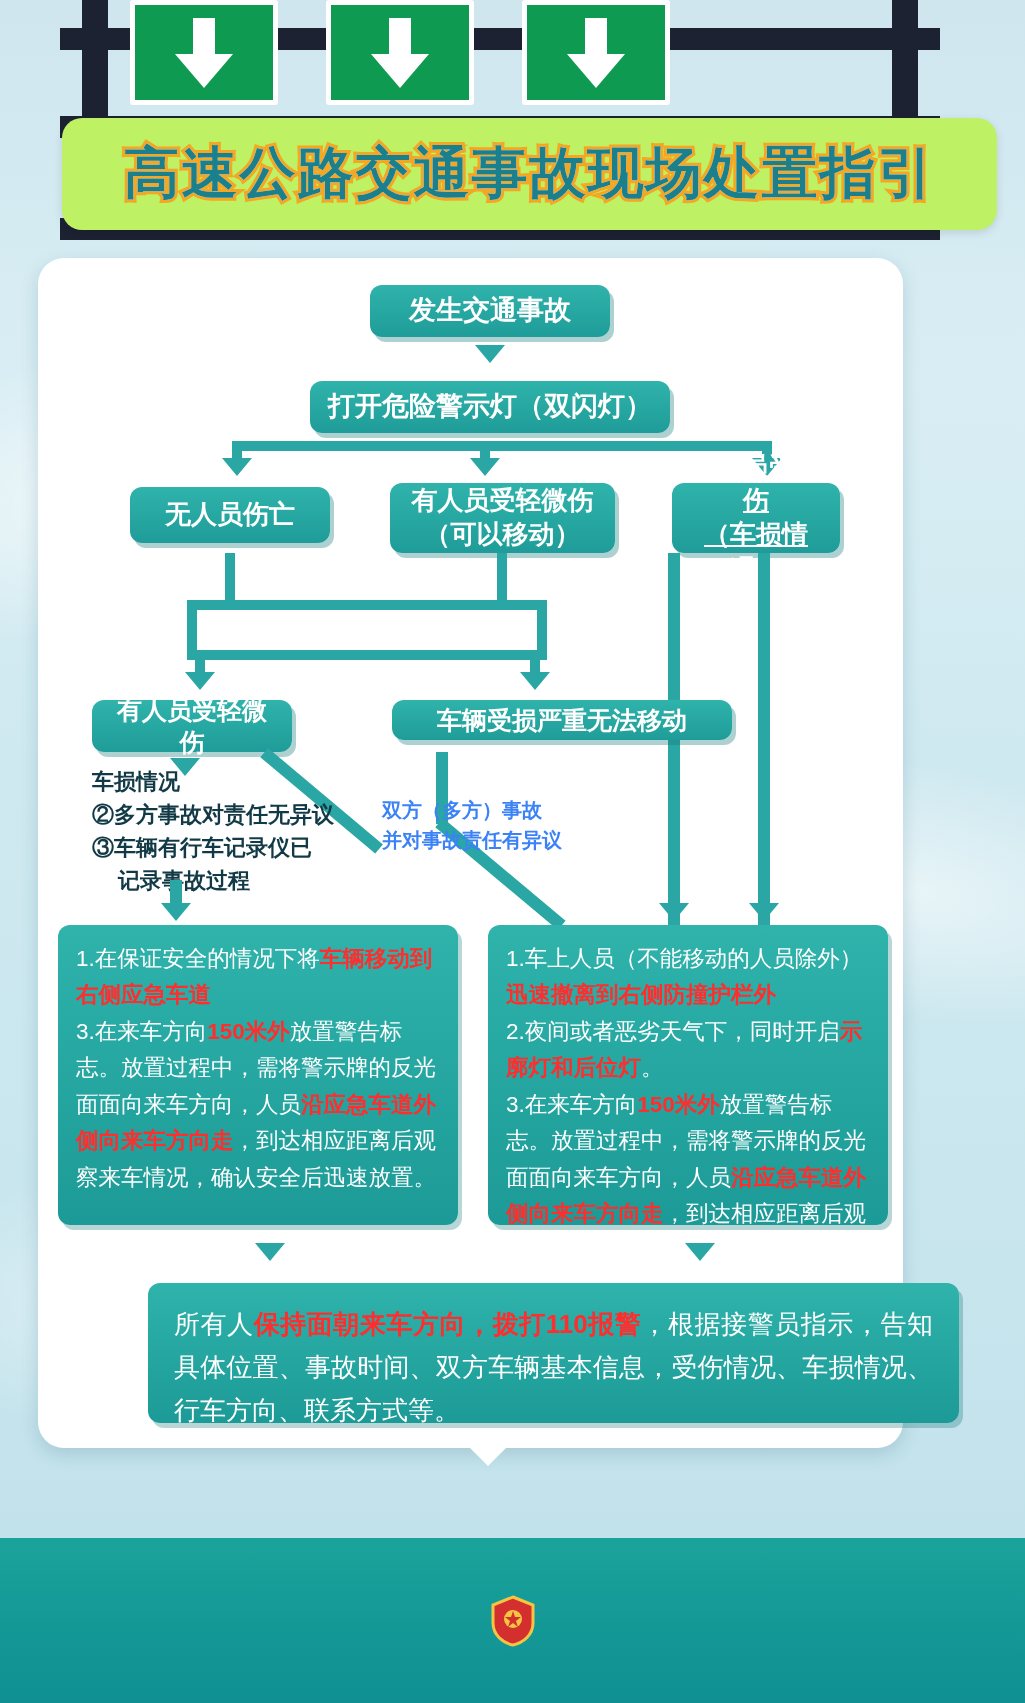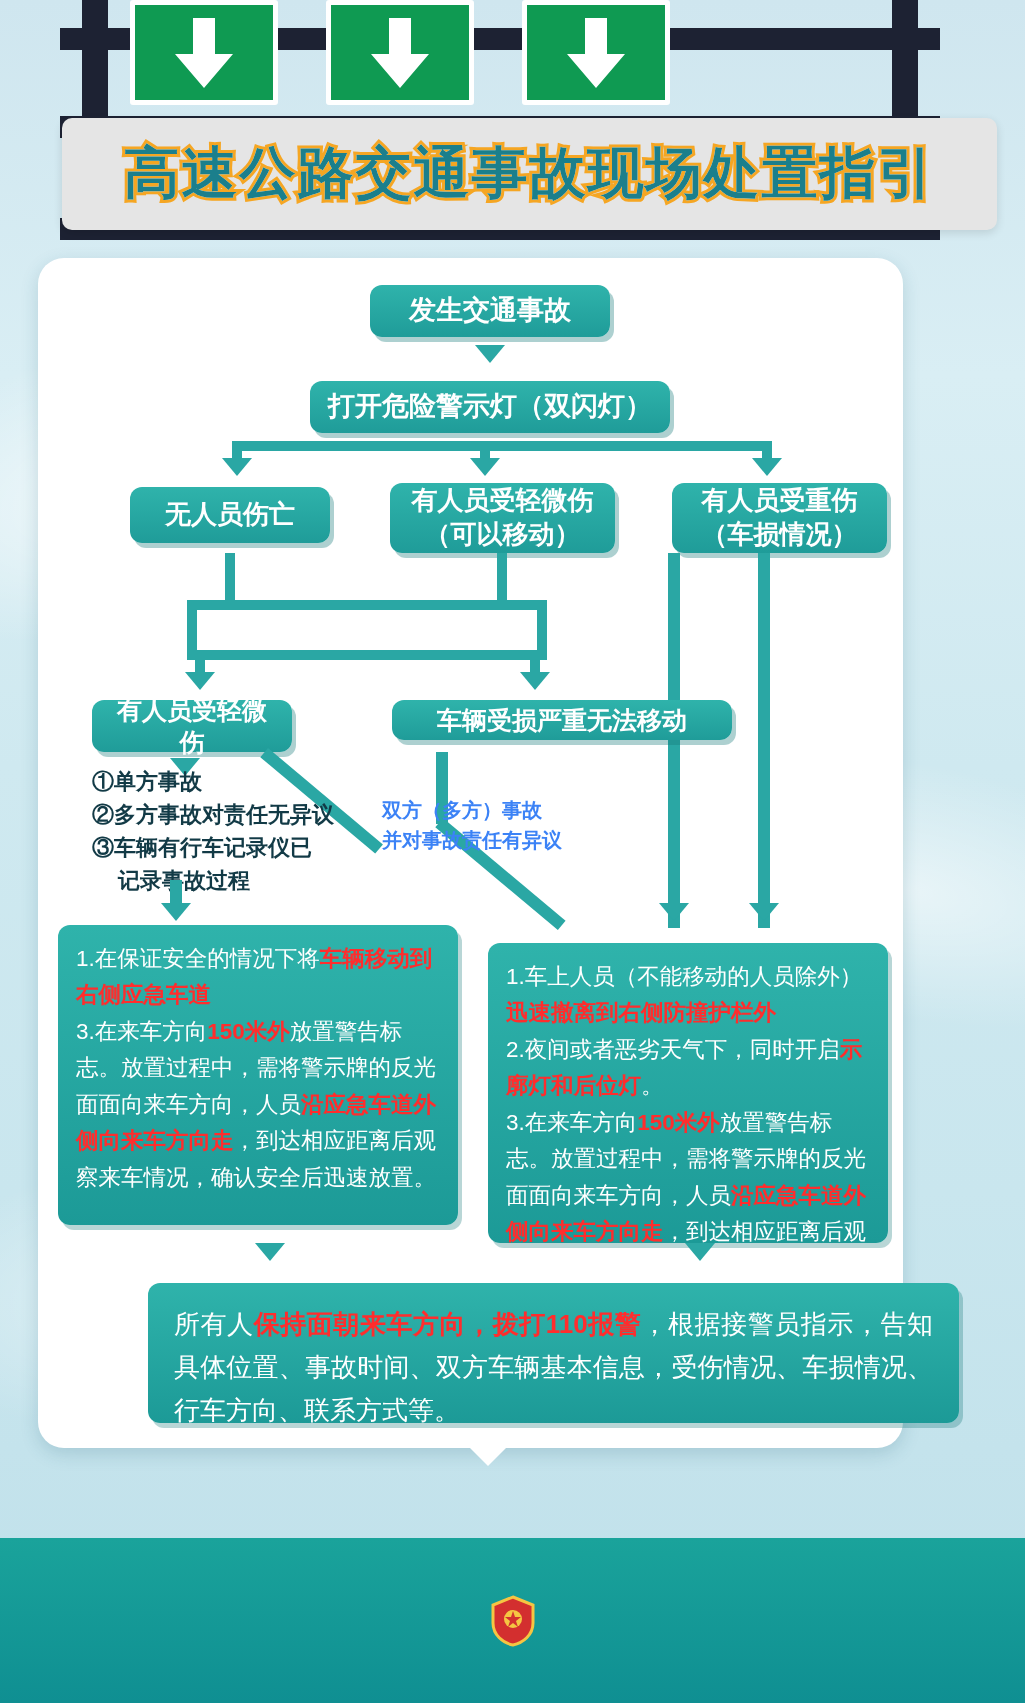--- a/index.html
+++ b/index.html
@@ -72,22 +72,22 @@
     border: 5px solid #ffffff;
     border-radius: 3px;
     display: flex; align-items: center; justify-content: center;
   }
   .sign svg { display:block; }
 
   .title-wrap {
     position: absolute;
     left: 28px; right: 28px; top: 118px;
     height: 112px;
-    background: #e5e5e5;
-    border-radius: 10px;
+    background: #bef264;
+    border-radius: 20px;
     display: flex; align-items: center; justify-content: center;
     box-shadow: 0 3px 10px rgba(0,0,0,0.12);
     margin-left: 34px;
   }
   .title {
     font-size: 56px;
     font-weight: bold;
     letter-spacing: 2px;
     color: #1b7f8c;
     -webkit-text-stroke: 6px #f5a623;
@@ -280,21 +280,21 @@
 <div class="arrow-down" style="left:470px; top:458px;"></div>
 <div class="arrow-down" style="left:752px; top:458px;"></div>
 
 <div class="node lvl2" style="left:130px; top:487px; width:200px; height:56px;">无人员伤亡</div>
 
 <div class="node lvl2" style="left:390px; top:483px; width:225px; height:70px; flex-direction:column;">
   <span>有人员受轻微伤</span>
   <span>（可以移动）</span>
 </div>
 
-<div class="node lvl2" style="left:672px; top:483px; width:215px; height:70px; flex-direction:column;">
+<div class="node lvl2" style="left:672px; top:483px; width:168px; height:70px; flex-direction:column;text-decoration:underline;">
   <span>有人员受重伤</span>
   <span>（车损情况）</span>
 </div>
 
 <div class="bar" style="left:225px; top:553px; width:10px; height:55px;"></div>
 <div class="bar" style="left:497px; top:553px; width:10px; height:55px;"></div>
 <div class="bar" style="left:187px; top:600px; width:360px; height:10px;"></div>
 <div class="bar" style="left:187px; top:600px; width:10px; height:58px;"></div>
 <div class="bar" style="left:537px; top:600px; width:10px; height:58px;"></div>
 <div class="bar" style="left:187px; top:650px; width:360px; height:10px;"></div>
@@ -309,21 +309,21 @@
 <div class="node lvl3" style="left:92px; top:700px; width:200px; height:52px;">有人员受轻微伤</div>
 <div class="node lvl3" style="left:392px; top:700px; width:340px; height:40px;">车辆受损严重无法移动</div>
 
 <div class="arrow-down" style="left:170px; top:758px;"></div>
 
 <div class="diag" style="left:268px; top:748px; width:150px; height:12px; transform: rotate(40deg);"></div>
 <div class="diag" style="left:443px; top:818px; width:160px; height:12px; transform: rotate(40deg);"></div>
 <div class="bar" style="left:436px; top:752px; width:12px; height:72px;"></div>
 
 <div class="listtext" style="left:92px; top:765px; width:290px;">
-  <span>①单方事故</span><br>
+  <span>车损情况</span><br>
   <span>②多方事故对责任无异议</span><br>
   <span>③车辆有行车记录仪已</span>
   <span class="indent">记录事故过程</span>
 </div>
 
 <div class="plaintext" style="left:382px; top:795px; width:300px;">
   <span>双方（多方）事故</span><br>
   <span>并对事故责任有异议</span>
 </div>
 
@@ -335,21 +335,21 @@
 
 <div class="panel" style="left:58px; top:925px; width:400px; height:300px;">
   <p>
     <span>1.在保证安全的情况下将</span><span class="hl">车辆移动到右侧应急车道</span>
   </p>
   <p>
     <span>3.在来车方向</span><span class="hl">150米外</span><span>放置警告标志。放置过程中，需将警示牌的反光面面向来车方向，人员</span><span class="hl">沿应急车道外侧向来车方向走</span><span>，到达相应距离后观察来车情况，确认安全后迅速放置。</span>
   </p>
 </div>
 
-<div class="panel" style="left:488px; top:925px; width:400px; height:300px;margin-top:18px;">
+<div class="panel" style="left:488px; top:925px; width:400px; height:300px;">
   <p>
     <span>1.车上人员（不能移动的人员除外）</span><span class="hl">迅速撤离到右侧防撞护栏外</span>
   </p>
   <p>
     <span>2.夜间或者恶劣天气下，同时开启</span><span class="hl">示廓灯和后位灯</span><span>。</span>
   </p>
   <p>
     <span>3.在来车方向</span><span class="hl">150米外</span><span>放置警告标志。放置过程中，需将警示牌的反光面面向来车方向，人员</span><span class="hl">沿应急车道外侧向来车方向走</span><span>，到达相应距离后观察来车情况，确认安全后迅速放置。</span>
   </p>
 </div>

